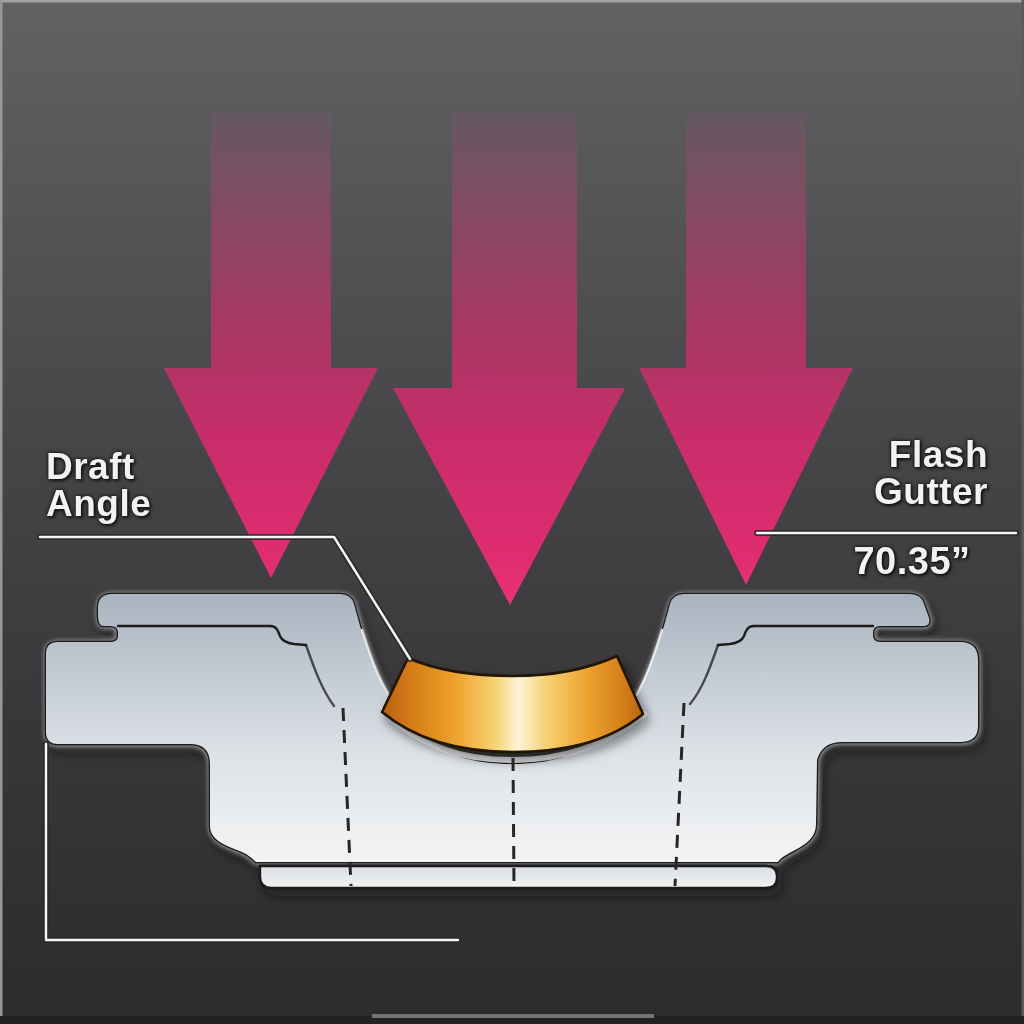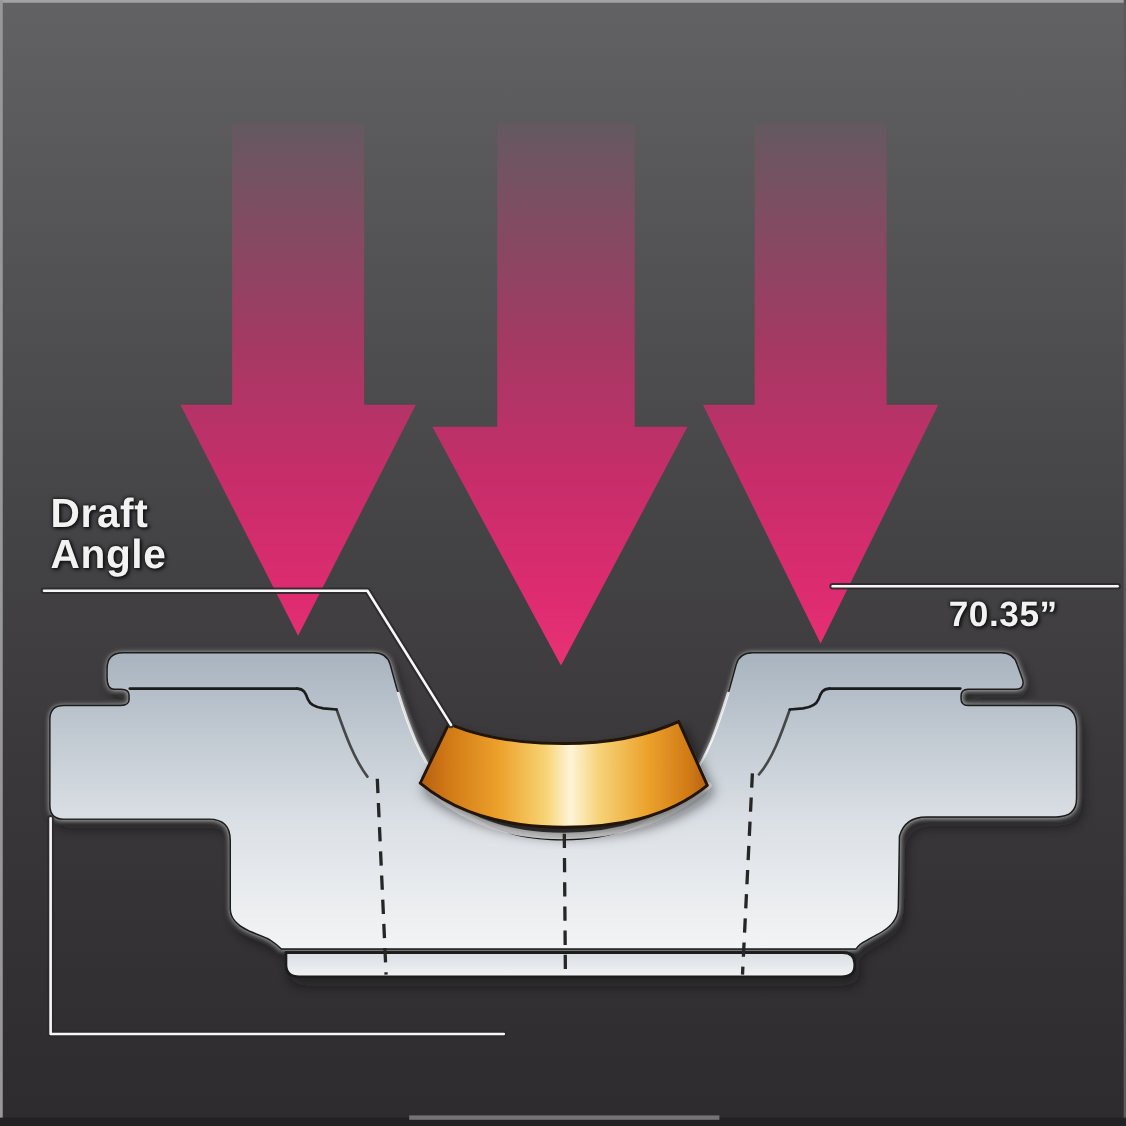--- a/index.html
+++ b/index.html
@@ -6,21 +6,21 @@
     background:linear-gradient(180deg,var(--background_top,#626163) 0%,#555456 20%,#454446 45%,#393739 70%,var(--background_bottom,#2d2b2e) 100%);
     font-family:"Liberation Sans",sans-serif;}
   .stage{position:absolute;inset:0;width:1024px;height:749px;}
   svg{position:absolute;left:0;top:0;}
   .label{position:absolute;font-family:"Liberation Sans",sans-serif;font-weight:700;
     color:var(--label_text,#f2f2f2);
     text-shadow:0 0 4px rgba(15,15,15,.9),0 0 2px rgba(15,15,15,.9),2px 2px 3px rgba(0,0,0,.55);
     letter-spacing:.5px;white-space:pre-line;}
   .lbl-draft{left:46px;top:448px;font-size:37px;line-height:37px;}
   .lbl-flash{right:36px;top:436px;font-size:37px;line-height:37px;text-align:right;}
-  .lbl-value{left:812px;top:540px;width:200px;font-size:32px;text-align:center;}
+  .lbl-value{left:812px;top:540px;width:200px;font-size:38px;text-align:center;}
   .lbl-dimtol{left:52px;top:892px;font-size:37px;}
 </style>
 </head>
 <body>
 
 <div class="stage">
 
 <svg width="1024" height="1024" viewBox="0 0 1024 1024">
   <defs>
     <linearGradient id="arrowGrad" gradientUnits="userSpaceOnUse" x1="0" y1="105" x2="0" y2="612">
@@ -130,17 +130,18 @@
     <rect x="0" y="0" width="1024" height="2.5" fill="#a3a3a5"></rect>
     <rect x="0" y="0" width="2.5" height="1024" fill="#98989a"></rect>
     <rect x="1021.5" y="0" width="2.5" height="1024" fill="#5a595b"></rect>
     <rect x="0" y="1016" width="1024" height="8" fill="#232123"></rect>
     <rect x="372" y="1014" width="282" height="4" fill="#747377"></rect>
   </g>
 </svg>
 
 <div class="label lbl-draft"><span>Draft</span><br><span>Angle</span></div>
 
+<div class="label lbl-flash"><span>Flash</span><br><span>Gutter</span></div>
 
 <div class="label lbl-value">70.35”</div>
 
 
 </div>
 
 </body></html>

